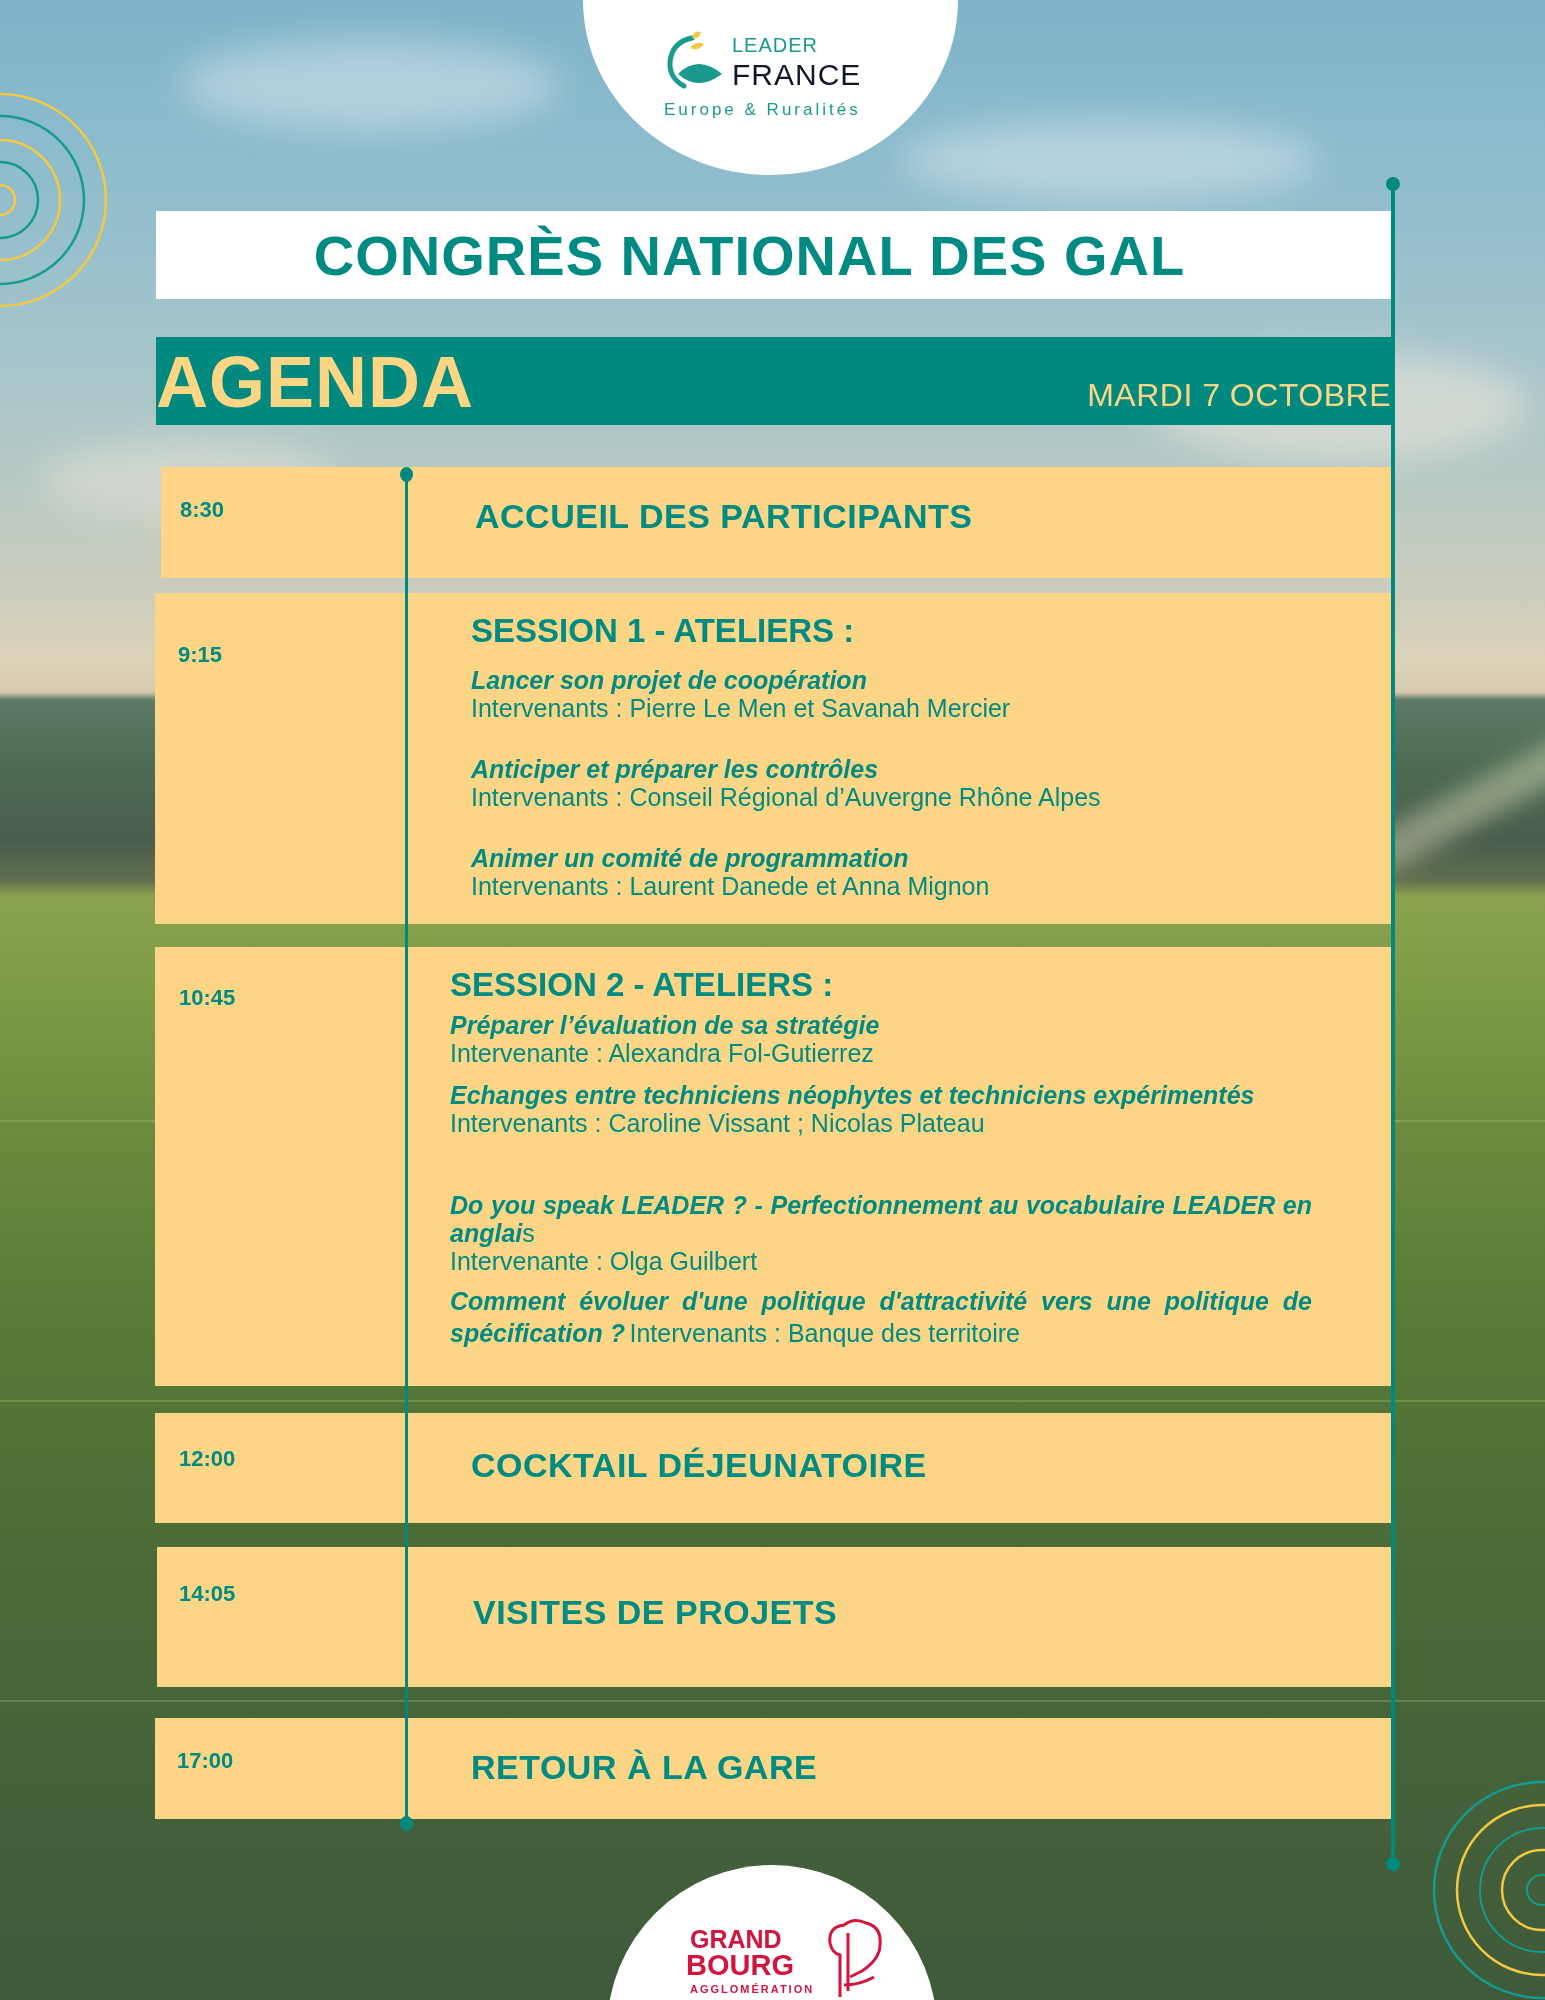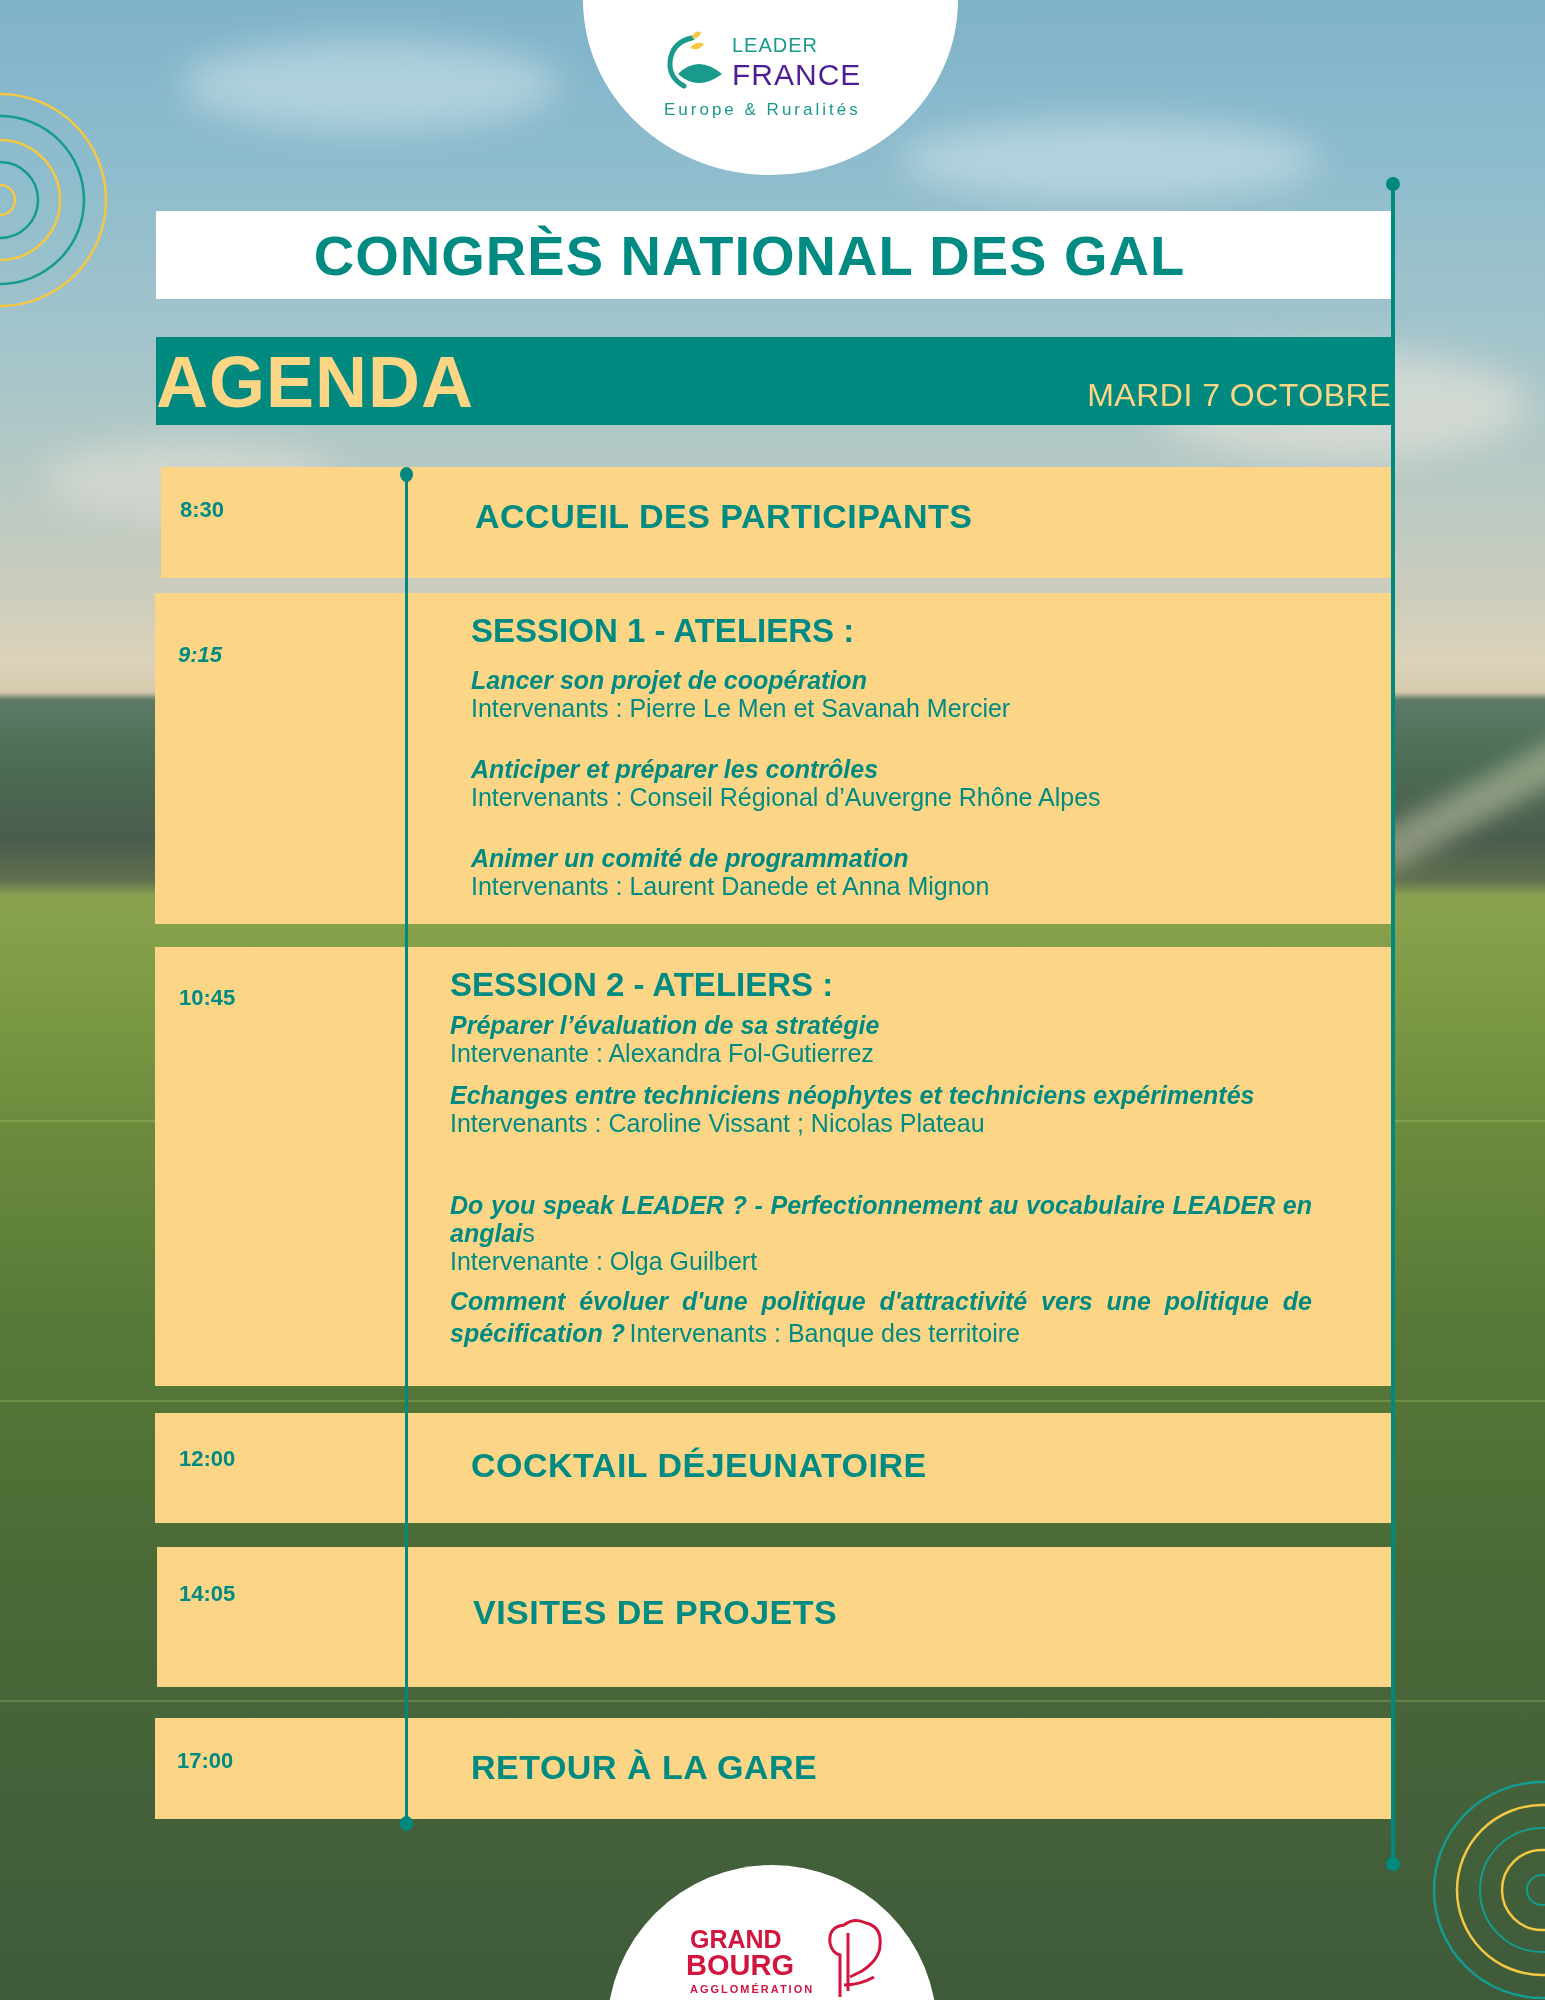--- a/index.html
+++ b/index.html
@@ -33,21 +33,21 @@
   .cloud { position: absolute; border-radius: 50%; background: rgba(255,255,255,0.35); filter: blur(18px); }
   .sun-ray { position: absolute; width: 320px; height: 40px; background: rgba(255,245,210,0.35);
     transform: rotate(-28deg); filter: blur(10px); }
   .grass-line { position: absolute; left: 0; width: 1545px; height: 2px; background: rgba(200,220,120,0.25); }
 
   .logo-circle {
     position: absolute; left: 583px; top: -175px; width: 375px; height: 350px;
     background: #fff; border-radius: 50%;
   }
   .logo-text1 { position: absolute; left: 732px; top: 30px; font-size: 20px; color: #1a9a8c; letter-spacing: 1px; line-height: 30px; }
-  .logo-text2 { position: absolute; left: 732px; top: 60px; font-size: 30px; color: #4c1d95; letter-spacing: 1px; line-height: 30px; }
+  .logo-text2 { position: absolute; left: 732px; top: 60px; font-size: 30px; color: #0f172a; letter-spacing: 1px; line-height: 30px; }
   .logo-tag { position: absolute; left: 664px; top: 100px; font-size: 17px; color: #1a9a8c; letter-spacing: 3px; }
 
   .rings { position: absolute; }
 
   .title-box {
     position: absolute; left: 156px; top: 211px; width: 1235px; height: 88px; background: #fff;
     display: flex; align-items: center; justify-content: center;
   }
   .title-text { font-size: 56px; font-weight: 900; color: #008b82; letter-spacing: 1px; padding-right: 80px; margin-left: 32px; }
 
@@ -136,21 +136,21 @@
 <div class="slot" style="left:157px;top:1547px;width:1234px;height:140px;"></div>
 <div class="slot" style="left:155px;top:1718px;width:1236px;height:101px;"></div>
 
 <div class="vline" style="left:405px;top:474px;height:1350px;width:3px;"></div>
 <div class="dot" style="left:400px;top:467px;width:13px;height:15px;"></div>
 <div class="dot" style="left:400px;top:1816px;width:13px;height:15px;"></div>
 
 <div class="time" style="left:180px;top:497px;">8:30</div>
 <div class="event-title" style="left:475px;top:497px;">ACCUEIL DES PARTICIPANTS</div>
 
-<div class="time" style="left:178px;top:642px;font-style:italic;">9:15</div>
+<div class="time" style="left:178px;top:642px;">9:15</div>
 <div class="session-title" style="left:471px;top:612px;">SESSION 1 - ATELIERS :</div>
 <div class="ws" style="left:471px;top:666px;width:880px;">
   <div class="ws-title">Lancer son projet de coopération</div>
   <div class="ws-speaker">Intervenants : Pierre Le Men et Savanah Mercier</div>
 </div>
 <div class="ws" style="left:471px;top:755px;width:880px;">
   <div class="ws-title">Anticiper et préparer les contrôles</div>
   <div class="ws-speaker">Intervenants : Conseil Régional d’Auvergne Rhône Alpes</div>
 </div>
 <div class="ws" style="left:471px;top:844px;width:880px;">

